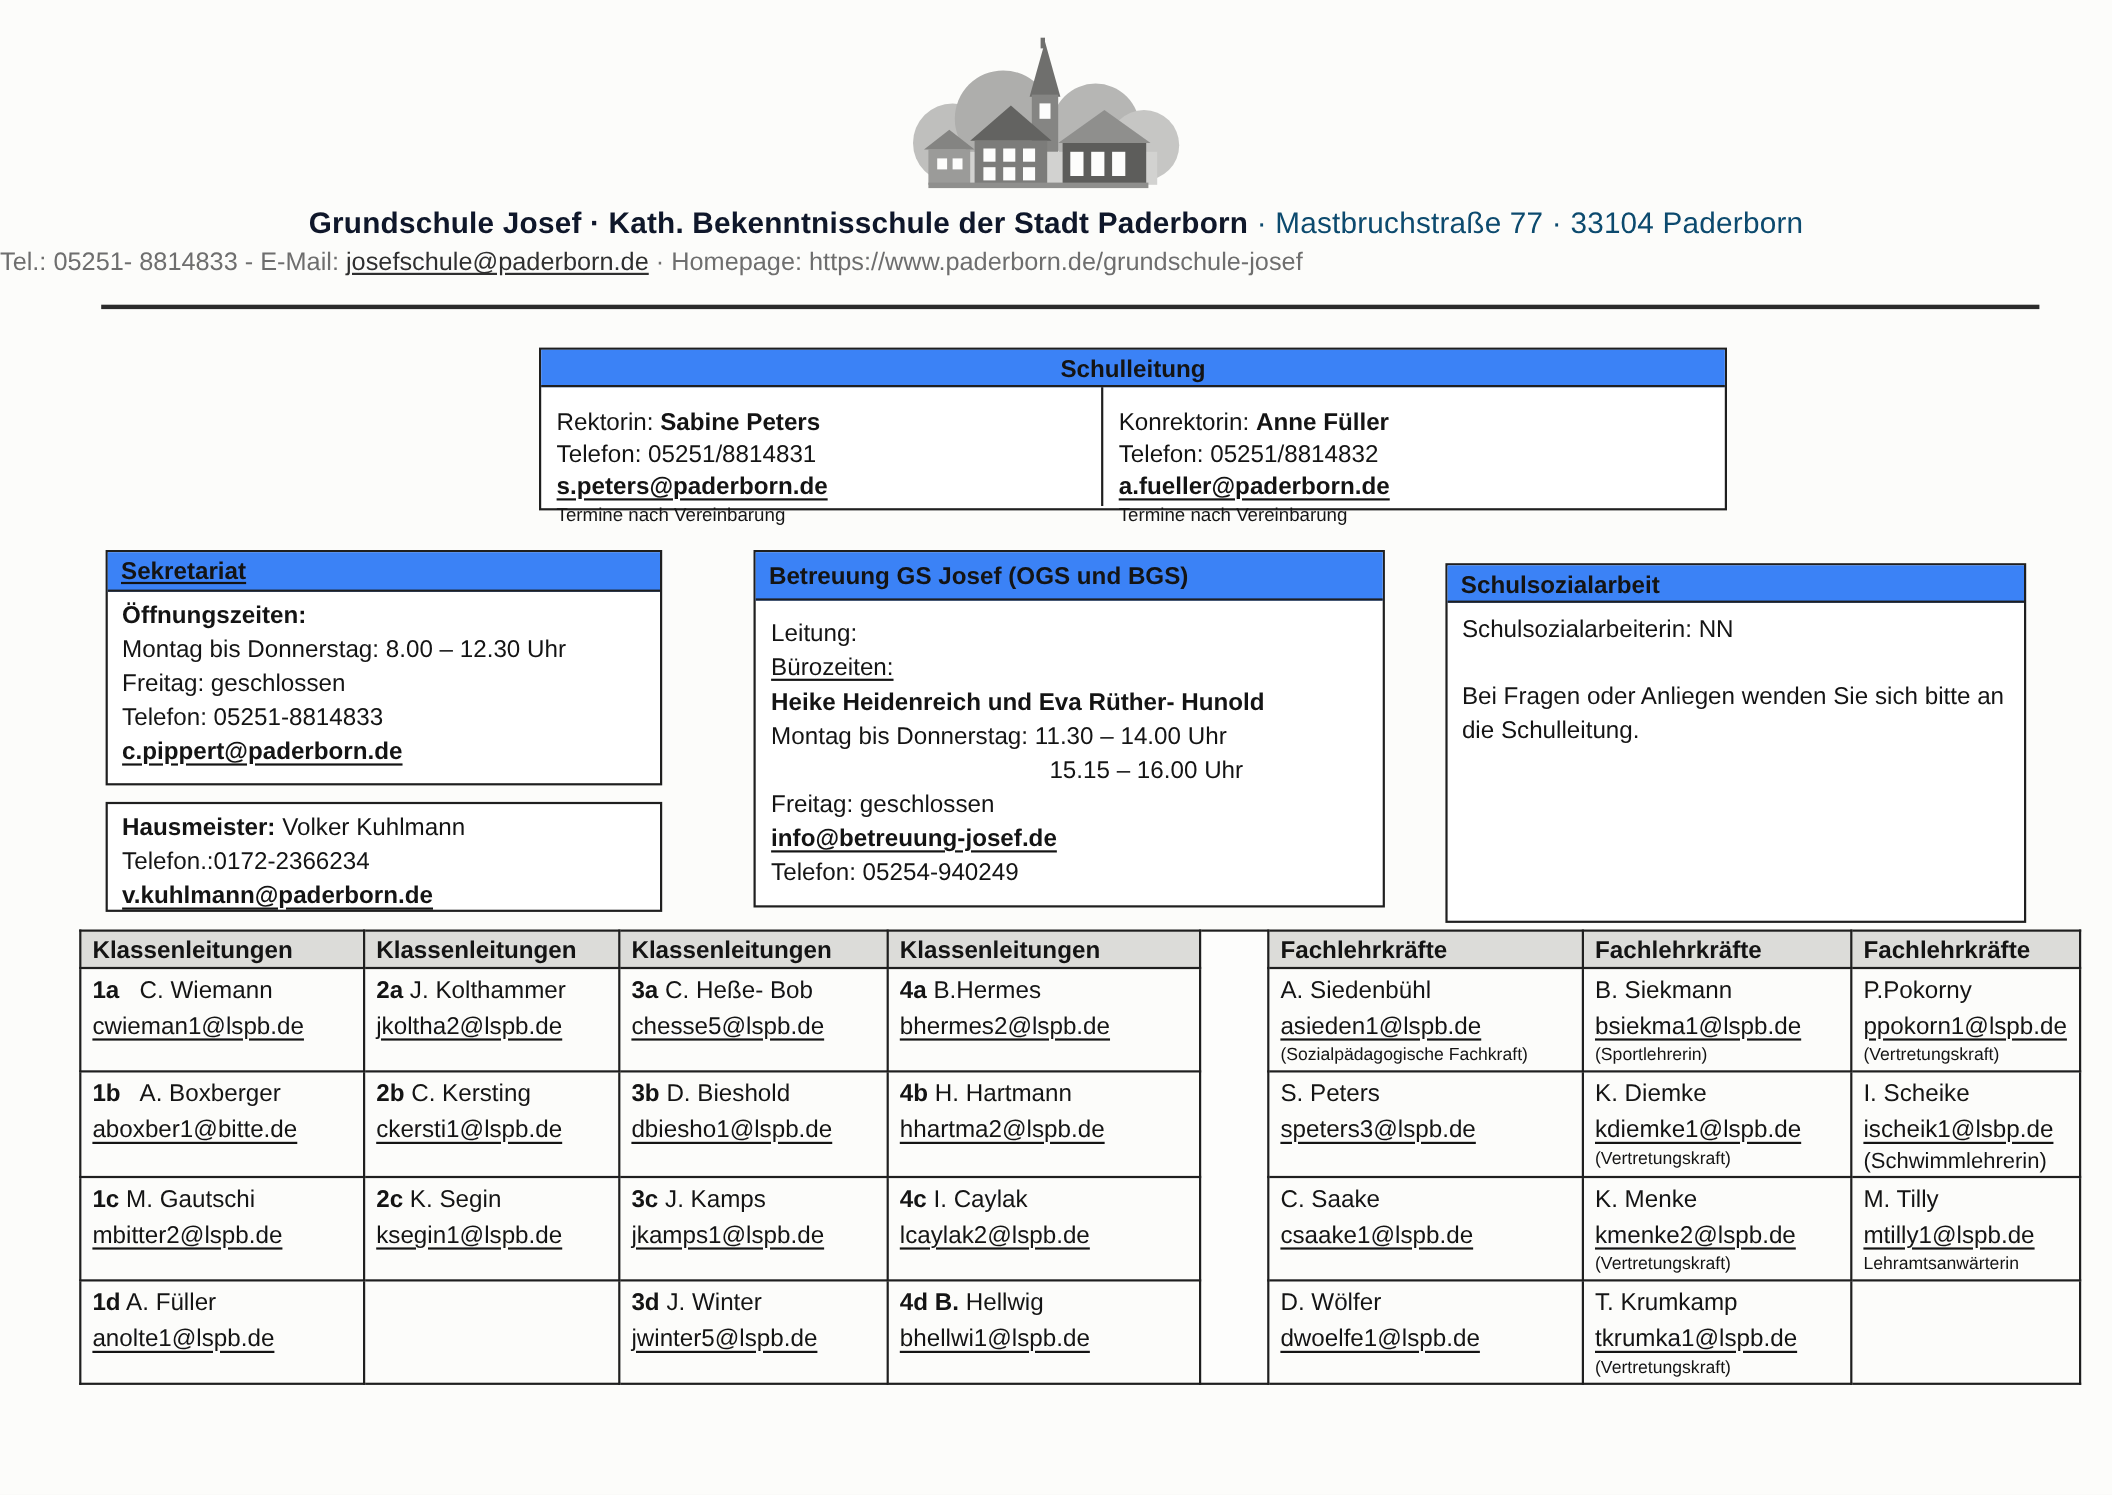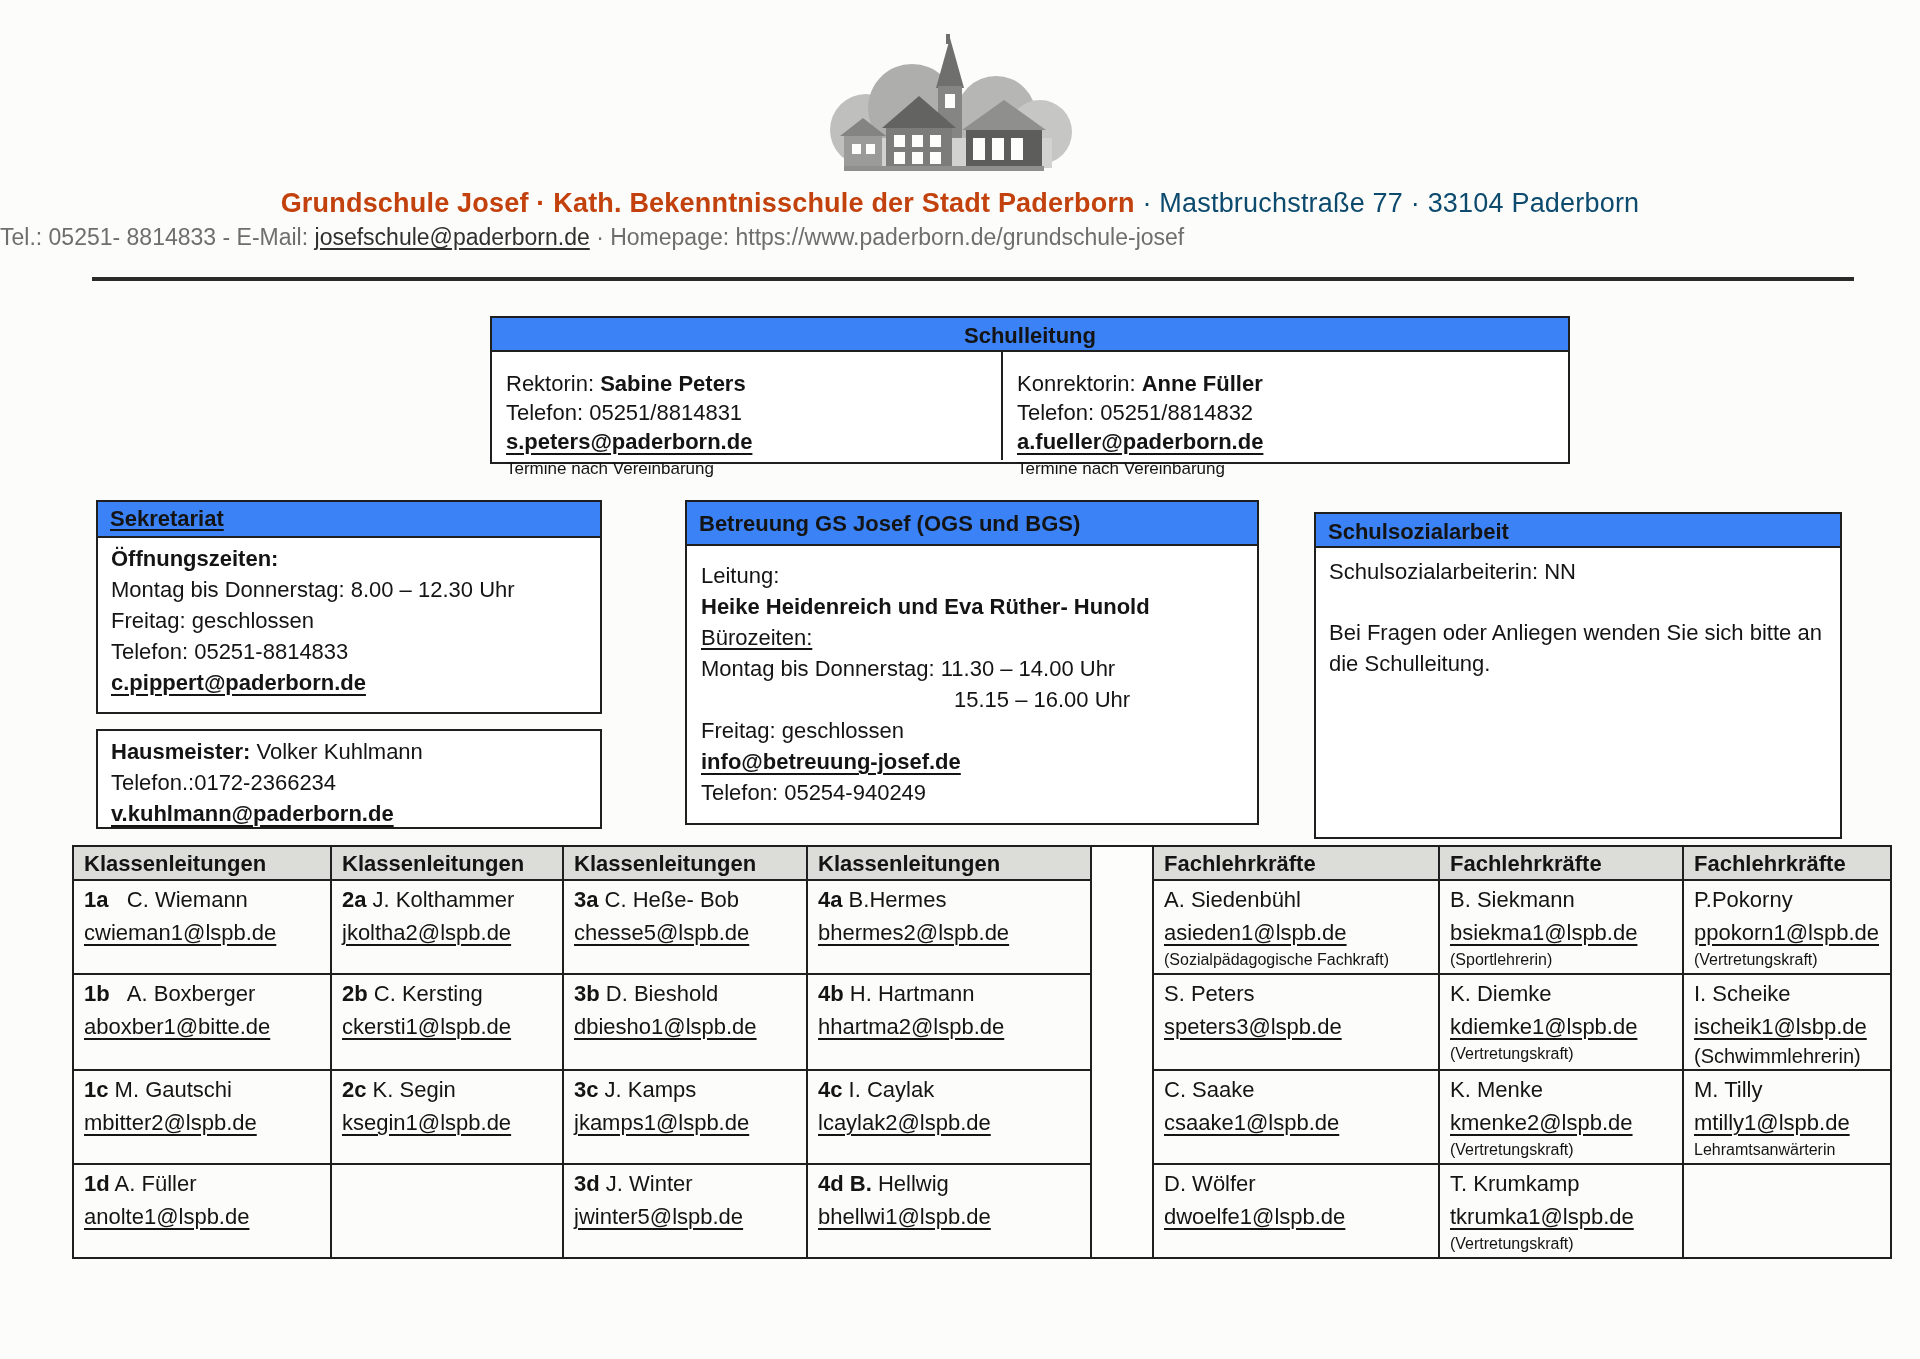--- a/index.html
+++ b/index.html
@@ -3,21 +3,21 @@
 <meta charset="utf-8">
 <style>
   html,body{margin:0;padding:0;background:#e9e9e7;}
   #page{position:relative;width:1920px;height:1359px;background:#fcfcfa;
         font-family:"Liberation Sans", sans-serif;color:#141414;overflow:hidden;}
 
   
   #logo{position:absolute;left:800px;top:34px;width:300px;height:150px;}
   .head-line1{position:absolute;left:0;top:188px;width:1920px;text-align:center;
               font-size:27px;letter-spacing:.2px;}
-  .head-line1 .b{font-weight:bold;color:#c2410c;}
+  .head-line1 .b{font-weight:bold;color:#0f172a;}
   .head-line1 .r{color:#0c4a6e;}
   .head-line2{position:absolute;left:0;top:224px;width:1664px;
               font-size:23px;color:#6e6e6e;}
   .head-line2 .mail{color:#2f2f2f;text-decoration:underline;text-underline-offset:3px;}
   #rule{position:absolute;left:92px;top:277px;width:1762px;height:4px;background:#2b2b2b;}
 
   
   .box{position:absolute;border:2px solid #1f1f1f;background:#fff;box-sizing:border-box;}
   .box-head{background:#3b82f6;border-bottom:2px solid #1f1f1f;font-weight:bold;
             font-size:22px;padding:4px 12px;box-sizing:border-box;}
@@ -138,22 +138,22 @@
       <div class="line"><b>Hausmeister: </b><span>Volker Kuhlmann</span></div>
       <div class="line">Telefon.:0172-2366234</div>
       <div class="line em">v.kuhlmann@paderborn.de</div>
     </div>
   </div>
 
   <div class="box" id="betreuung">
     <div class="box-head">Betreuung GS Josef (OGS und BGS)</div>
     <div class="body">
       <div class="line">Leitung:</div>
+      <div class="line"><span class="u">Bürozeiten:</span></div>
       <div class="line"><b>Heike Heidenreich und Eva Rüther- Hunold</b></div>
-      <div class="line"><span class="u">Bürozeiten:</span></div>
       <div class="line">Montag bis Donnerstag: 11.30 – 14.00 Uhr</div>
       <div class="line indent">15.15 – 16.00 Uhr</div>
       <div class="line">Freitag: geschlossen</div>
       <div class="line em">info@betreuung-josef.de</div>
       <div class="line">Telefon: 05254-940249</div>
     </div>
   </div>
 
   <div class="box" id="sozial">
     <div class="box-head">Schulsozialarbeit</div>

